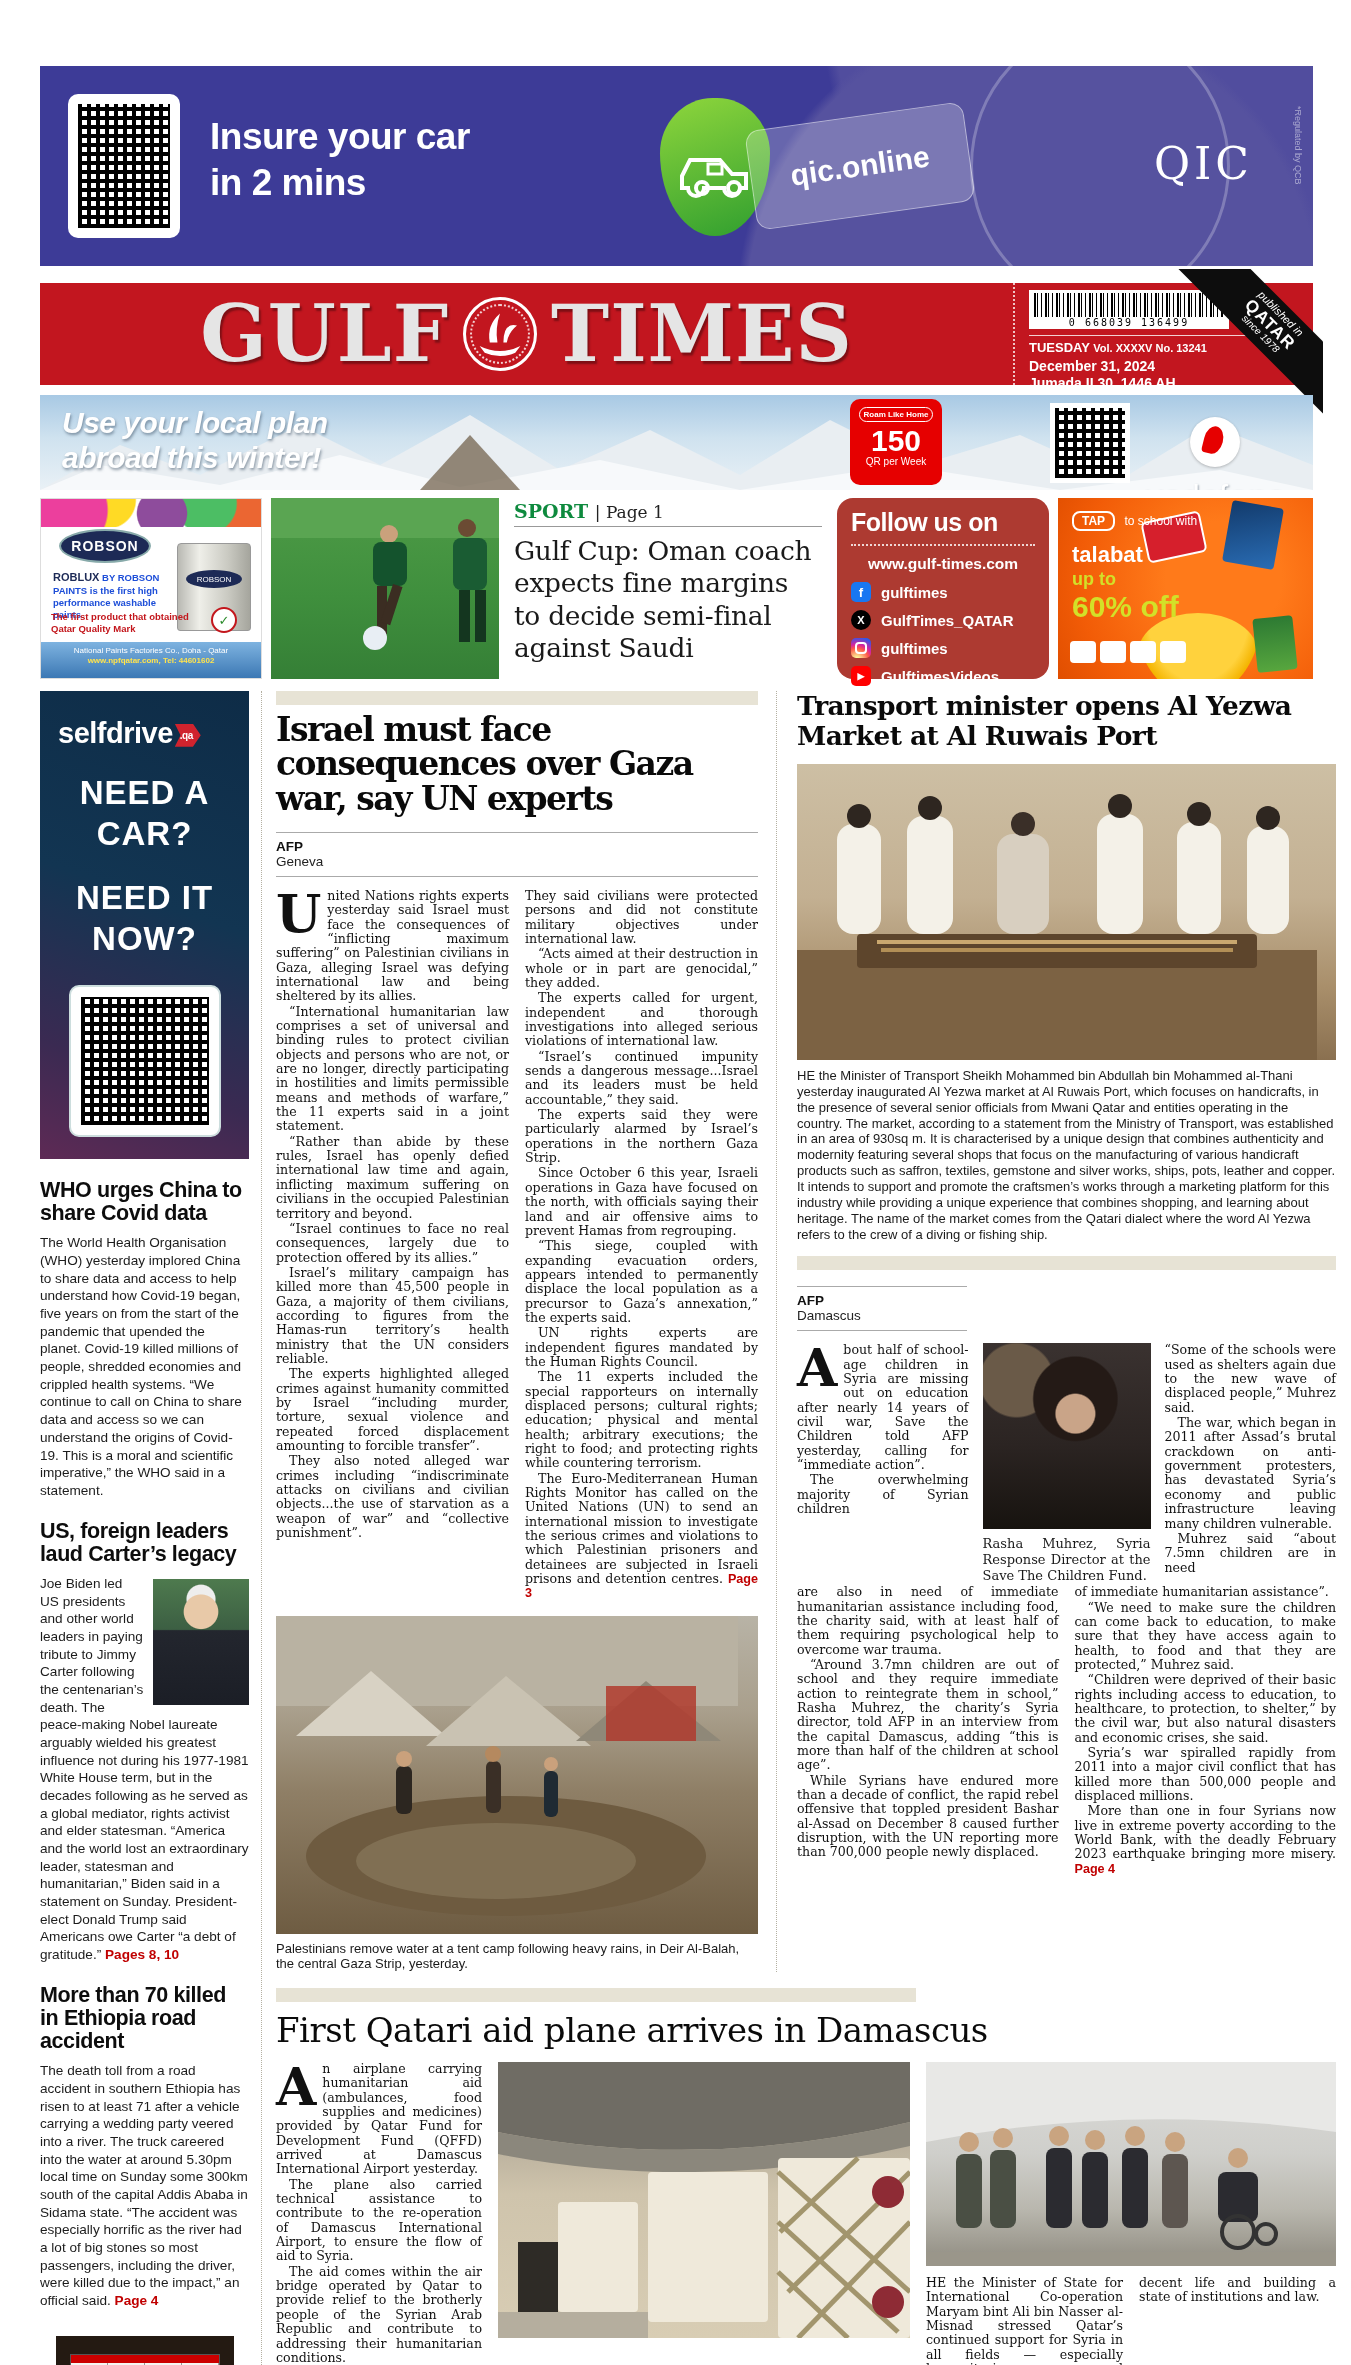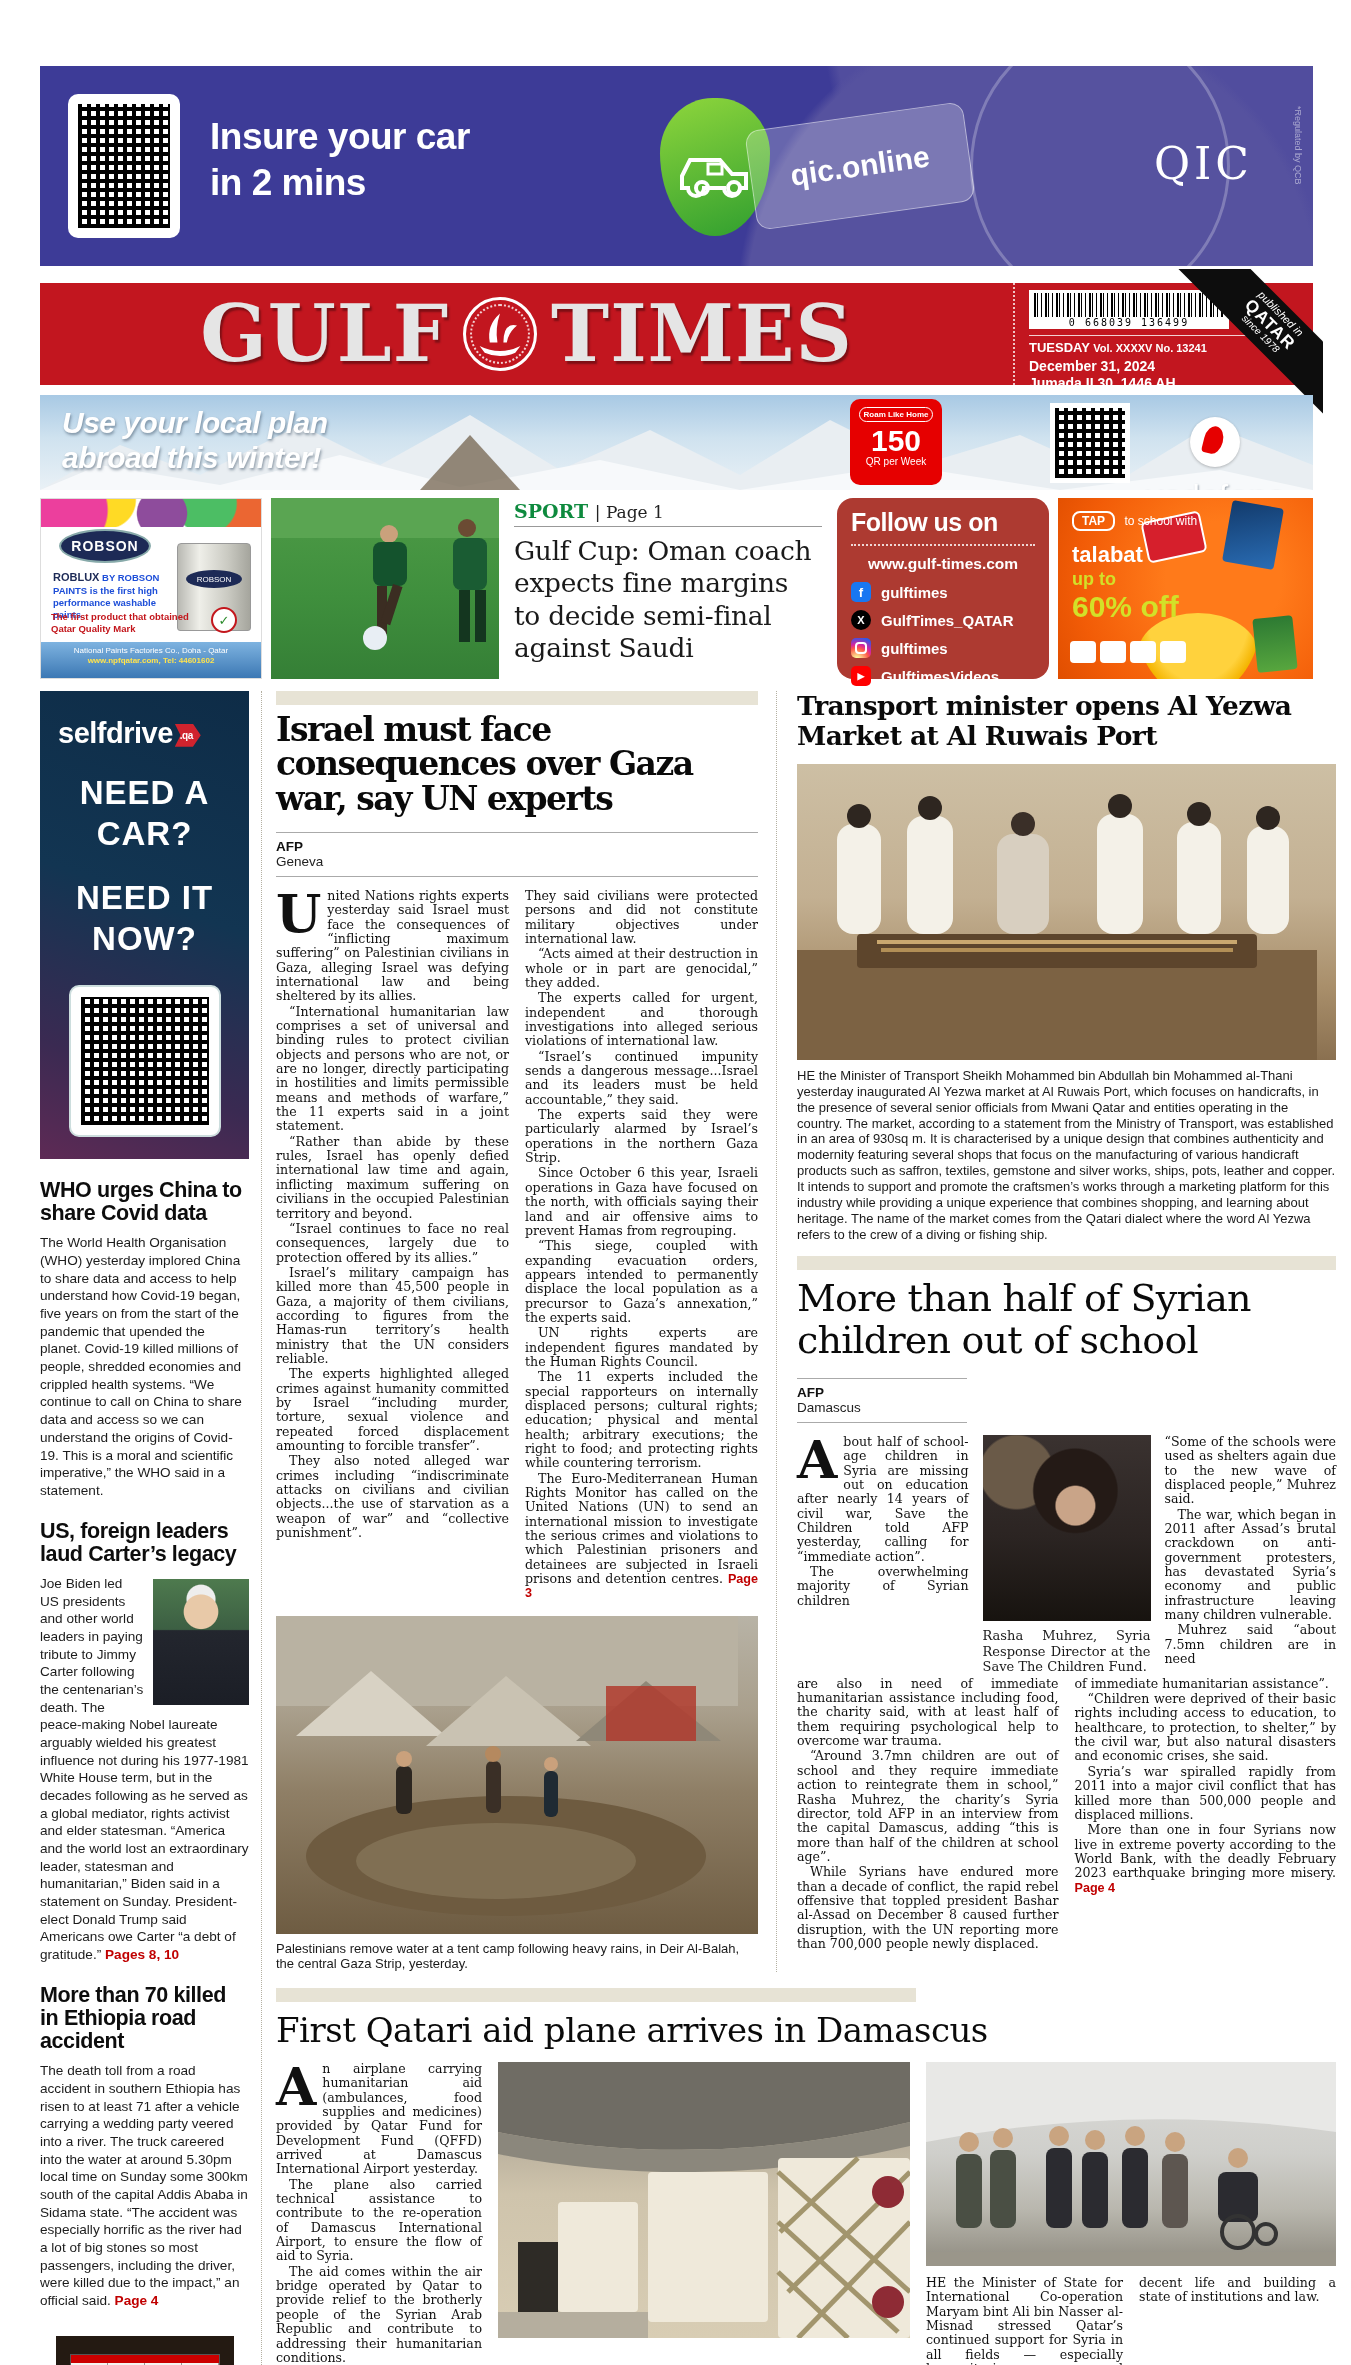--- a/index.html
+++ b/index.html
@@ -512,21 +512,20 @@
                   <circle cx="402" cy="50" r="12"></circle>
                   <circle cx="471" cy="54" r="12"></circle>
               </g>
               <rect x="200" y="70" width="52" height="100" rx="16" fill="#d8cfc0"></rect>
               <circle cx="226" cy="60" r="12" fill="#3a2f28"></circle>
             </svg>
           </div>
           <div class="transport-cap">HE the Minister of Transport Sheikh Mohammed bin Abdullah bin Mohammed al-Thani yesterday inaugurated Al Yezwa market at Al Ruwais Port, which focuses on handicrafts, in the presence of several senior officials from Mwani Qatar and entities operating in the country. The market, according to a statement from the Ministry of Transport, was established in an area of 930sq m. It is characterised by a unique design that combines authenticity and modernity featuring several shops that focus on the manufacturing of various handicraft products such as saffron, textiles, gemstone and silver works, ships, pots, leather and copper. It intends to support and promote the craftsmen’s works through a marketing platform for this industry while providing a unique experience that combines shopping, and learning about heritage. The name of the market comes from the Qatari dialect where the word Al Yezwa refers to the crew of a diving or fishing ship.</div>
 
           <div class="beige-bar"></div>
-          <h2 class="syria-head" style="margin:0">More than half of Syrian children out of school</h2>
           <div class="byline syria-byline">
             <div class="ag">AFP</div>
             <div class="city">Damascus</div>
           </div>
           <div class="syria-row1 story">
             <div class="c">
               <p class="first"><span class="dropcap">A</span><span>bout half of school-age children in Syria are missing out on education after nearly 14 years of civil war, Save the Children told AFP yesterday, calling for “immediate action”.</span></p>
               <p>The overwhelming majority of Syrian children</p>
             </div>
             <div class="rasha-fig">
@@ -540,20 +539,21 @@
             </div>
           </div>
           <div class="syria-row2 story">
             <div>
               <p class="first">are also in need of immediate humanitarian assistance including food, the charity said, with at least half of them requiring psychological help to overcome war trauma.</p>
               <p>“Around 3.7mn children are out of school and they require immediate action to reintegrate them in school,” Rasha Muhrez, the charity’s Syria director, told AFP in an interview from the capital Damascus, adding “this is more than half of the children at school age”.</p>
               <p>While Syrians have endured more than a decade of conflict, the rapid rebel offensive that toppled president Bashar al-Assad on December 8 caused further disruption, with the UN reporting more than 700,000 people newly displaced.</p>
             </div>
             <div>
               <p class="first">of immediate humanitarian assistance”.</p>
+              <p>“We need to make sure the children can come back to education, to make sure that they have access again to health, to food and that they are protected,” Muhrez said.</p>
               <p>“Children were deprived of their basic rights including access to education, to healthcare, to protection, to shelter,” by the civil war, but also natural disasters and economic crises, she said.</p>
               <p>Syria’s war spiralled rapidly from 2011 into a major civil conflict that has killed more than 500,000 people and displaced millions.</p>
               <p><span>More than one in four Syrians now live in extreme poverty according to the World Bank, with the deadly February 2023 earthquake bringing more misery.</span> <span class="pageref">Page 4</span></p>
             </div>
           </div>
         </div>
       </div>
 
       <div class="bottom-sec">
         <div class="beige-bar" style="width:640px"></div>

